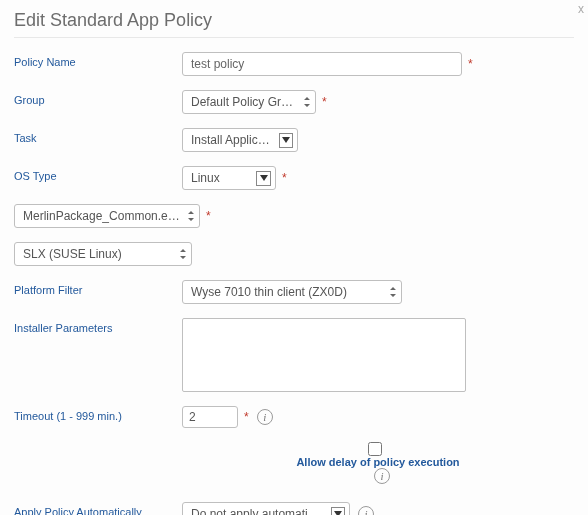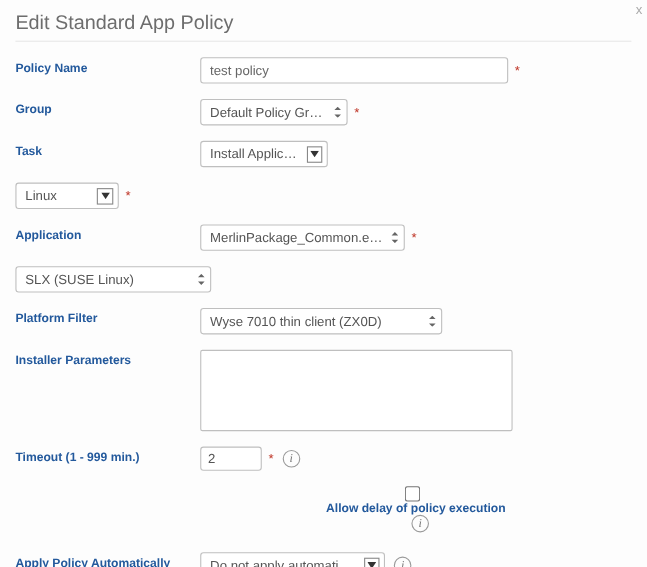--- a/index.html
+++ b/index.html
@@ -31,21 +31,21 @@
   cursor: pointer;
 }
 .row {
   display: flex;
   align-items: flex-start;
   margin-bottom: 14px;
 }
 .label {
   width: 168px;
   color: #23599c;
-  font-weight: bold;
+  font-weight: normal;
   font-size: 11px;
   padding-top: 4px;
 }
 .field {
   display: flex;
   align-items: center;
   justify-content: center;
 }
 .req {
   color: #c0392b;
@@ -183,35 +183,35 @@
         <span class="caret caret-box">
           <svg viewBox="0 0 8 6">
               <path d="M0 0 L8 0 L4 6 Z" fill="#333"></path>
             </svg>
         </span>
       </div>
     </div>
   </div>
 
   <div class="row">
+    <div class="label">OS Type</div>
     <div class="field">
       <div class="select" style="width:94px">
         <span class="sel-text">Linux</span>
         <span class="caret caret-box">
           <svg viewBox="0 0 8 6">
               <path d="M0 0 L8 0 L4 6 Z" fill="#333"></path>
             </svg>
         </span>
       </div>
       <span class="req">*</span>
     </div>
   </div>
 
   <div class="row">
-    <div class="label">Application</div>
     <div class="field">
       <div class="select" style="width:186px">
         <span class="sel-text">MerlinPackage_Common.exe (Loc</span>
         <span class="caret double-caret">
           <svg viewBox="0 0 8 10">
               <path d="M4 0 L7 3 L1 3 Z M4 10 L1 7 L7 7 Z" fill="#666"></path>
             </svg>
         </span>
       </div>
       <span class="req">*</span>

